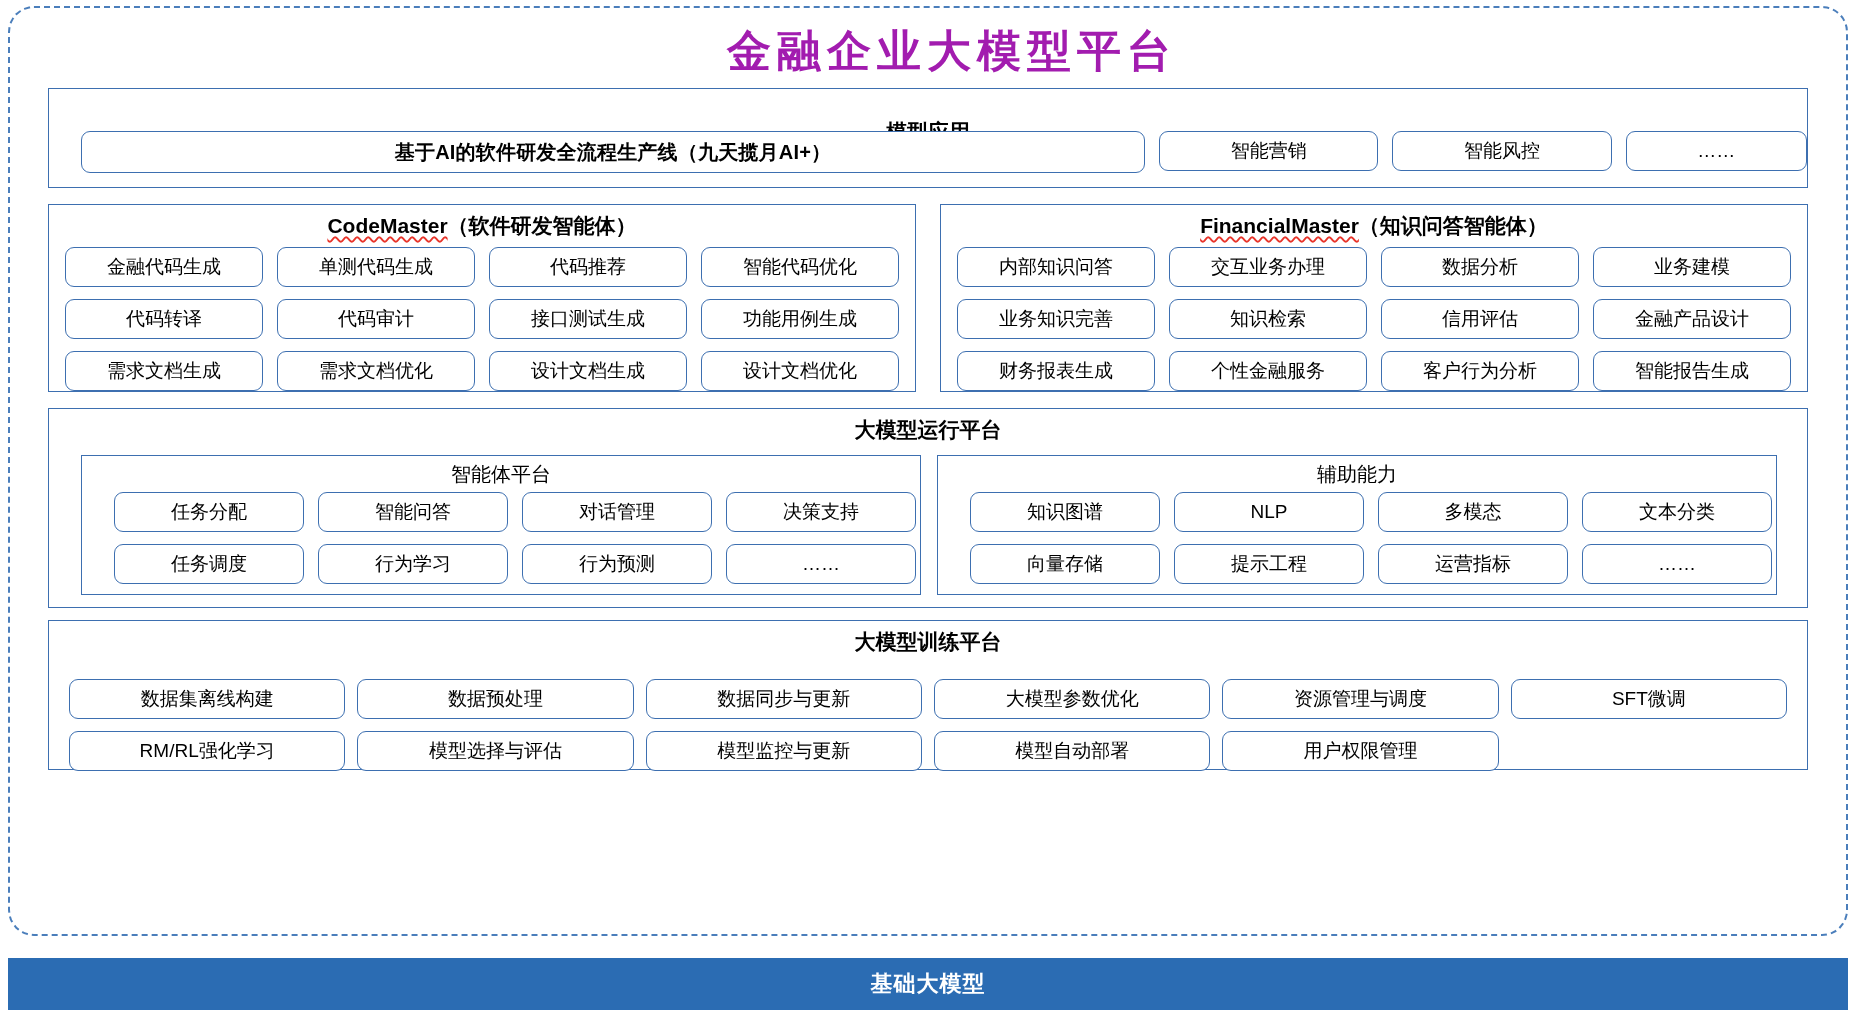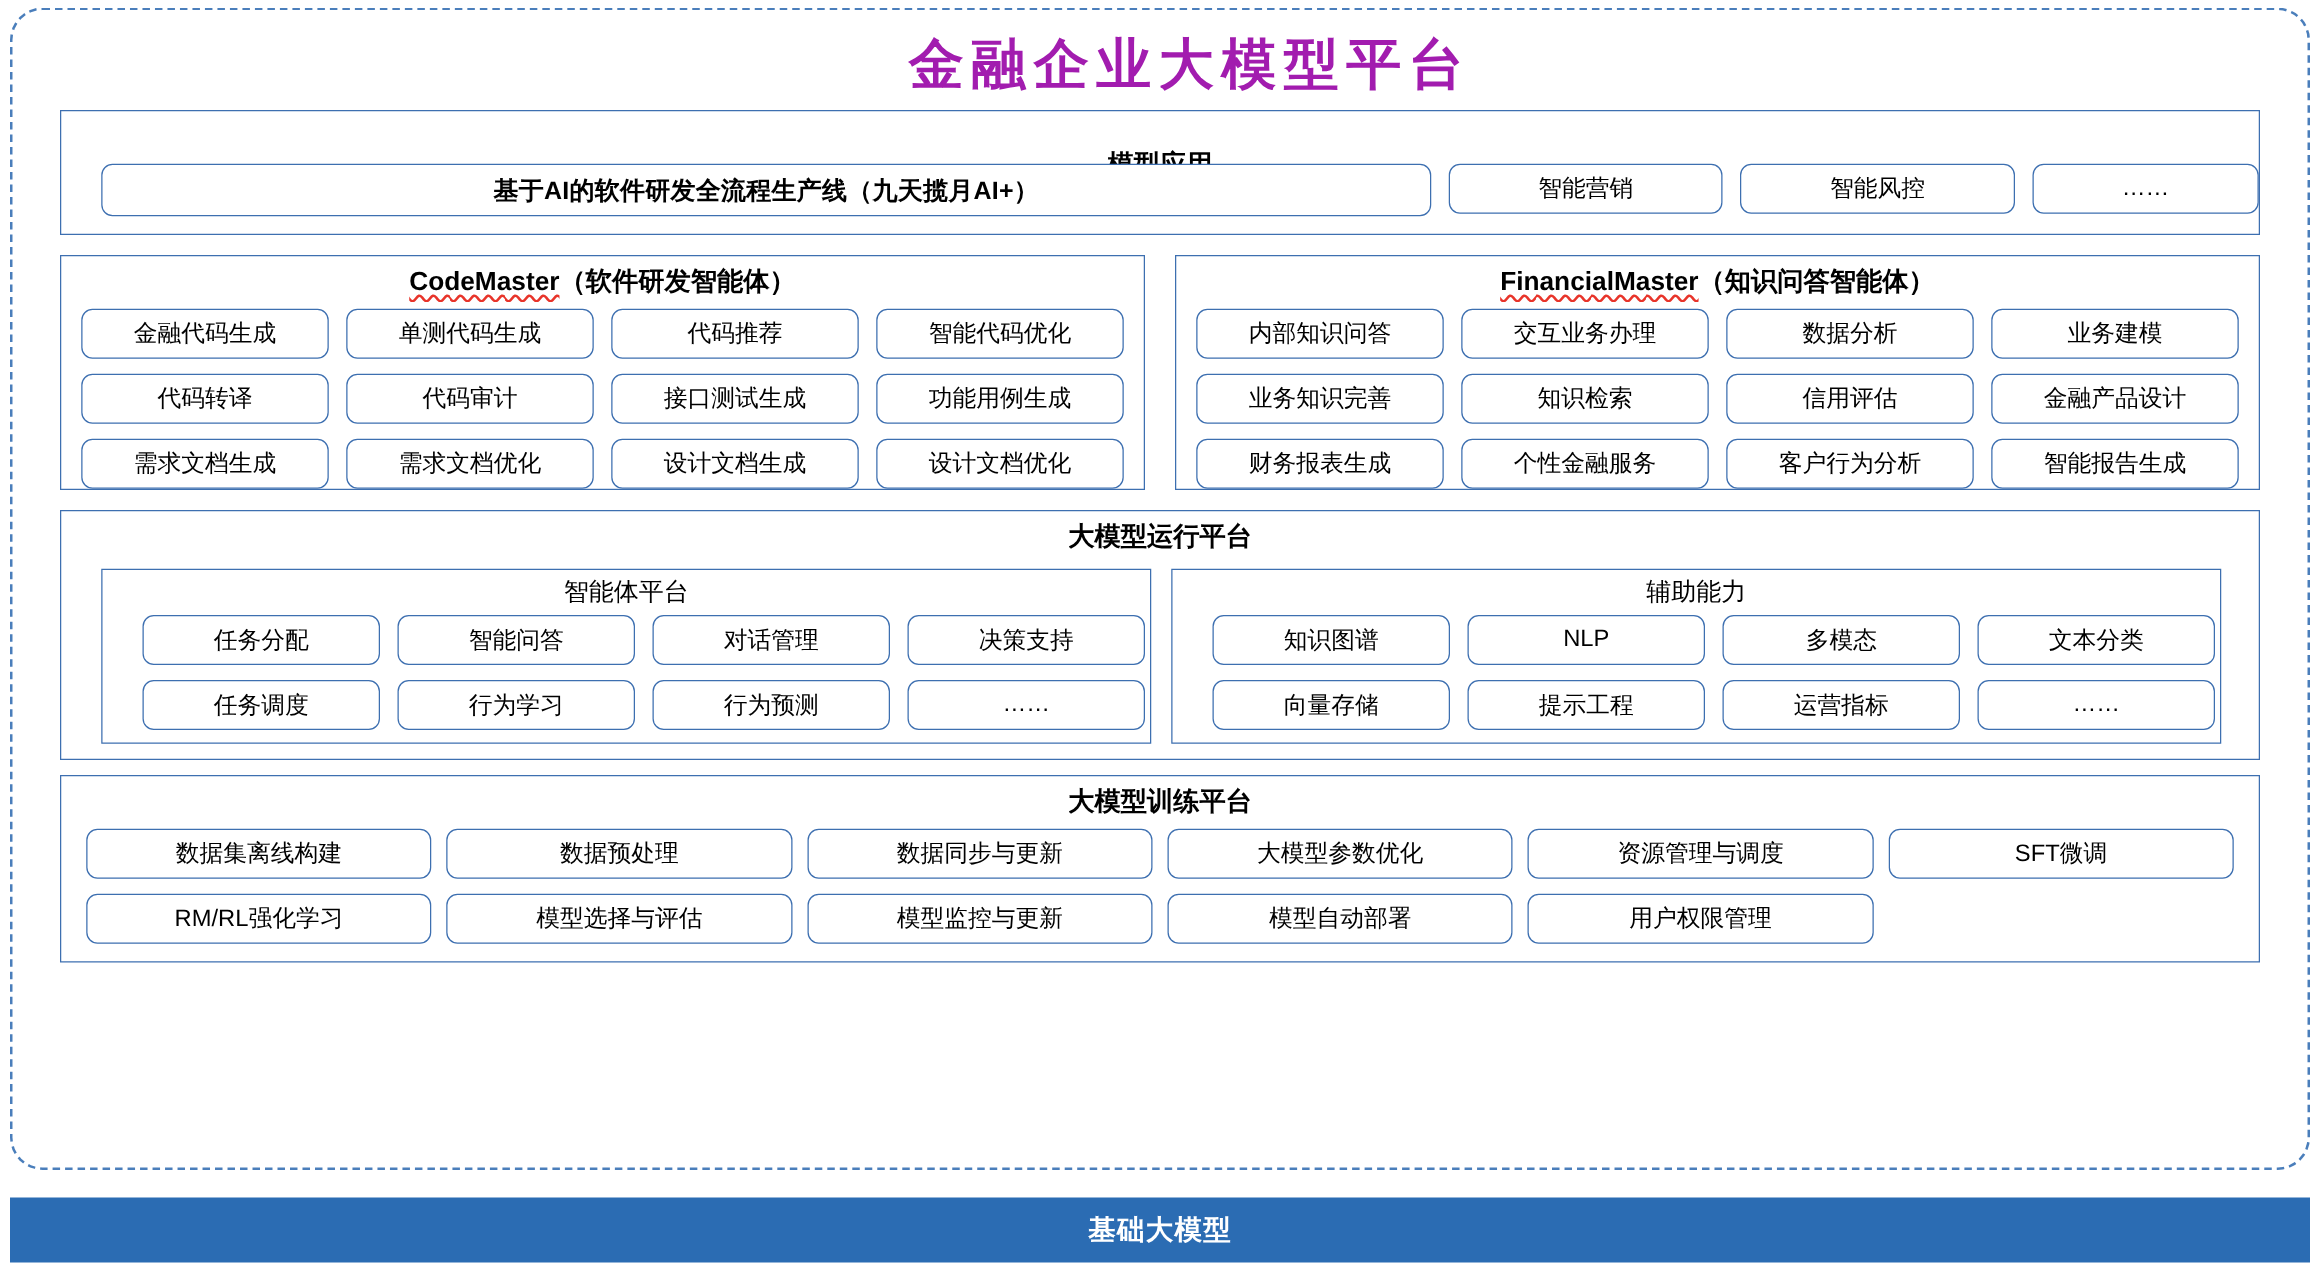--- a/index.html
+++ b/index.html
@@ -134,21 +134,21 @@
   #run-panel { left: 48px; top: 408px; width: 1760px; height: 200px; }
   #run-title { position: absolute; left: 0; top: 10px; width: 100%; }
   #run-sub-agent { left: 32px; top: 46px; width: 840px; height: 140px; }
   #run-sub-aux   { left: 888px; top: 46px; width: 840px; height: 140px; text-decoration: underline; }
   .sub-title { position: absolute; left: 0; top: 8px; width: 100%; }
   .sub-grid  { position: absolute; left: 32px; top: 36px; width: calc(100% - 36px); }
 
   
   #train-panel { left: 48px; top: 620px; width: 1760px; height: 150px; }
   #train-title { position: absolute; left: 0; top: 10px; width: 100%; }
-  #train-grid  { position: absolute; left: 20px; top: 42px; width: calc(100% - 40px); gap: 12px; }
+  #train-grid  { position: absolute; left: 20px; top: 58px; width: calc(100% - 40px); gap: 12px; }
 
   
   #base-bar {
     position: absolute;
     left: 8px;
     top: 958px;
     width: 1840px;
     height: 52px;
     background: #2b6cb3;
     display: flex;

